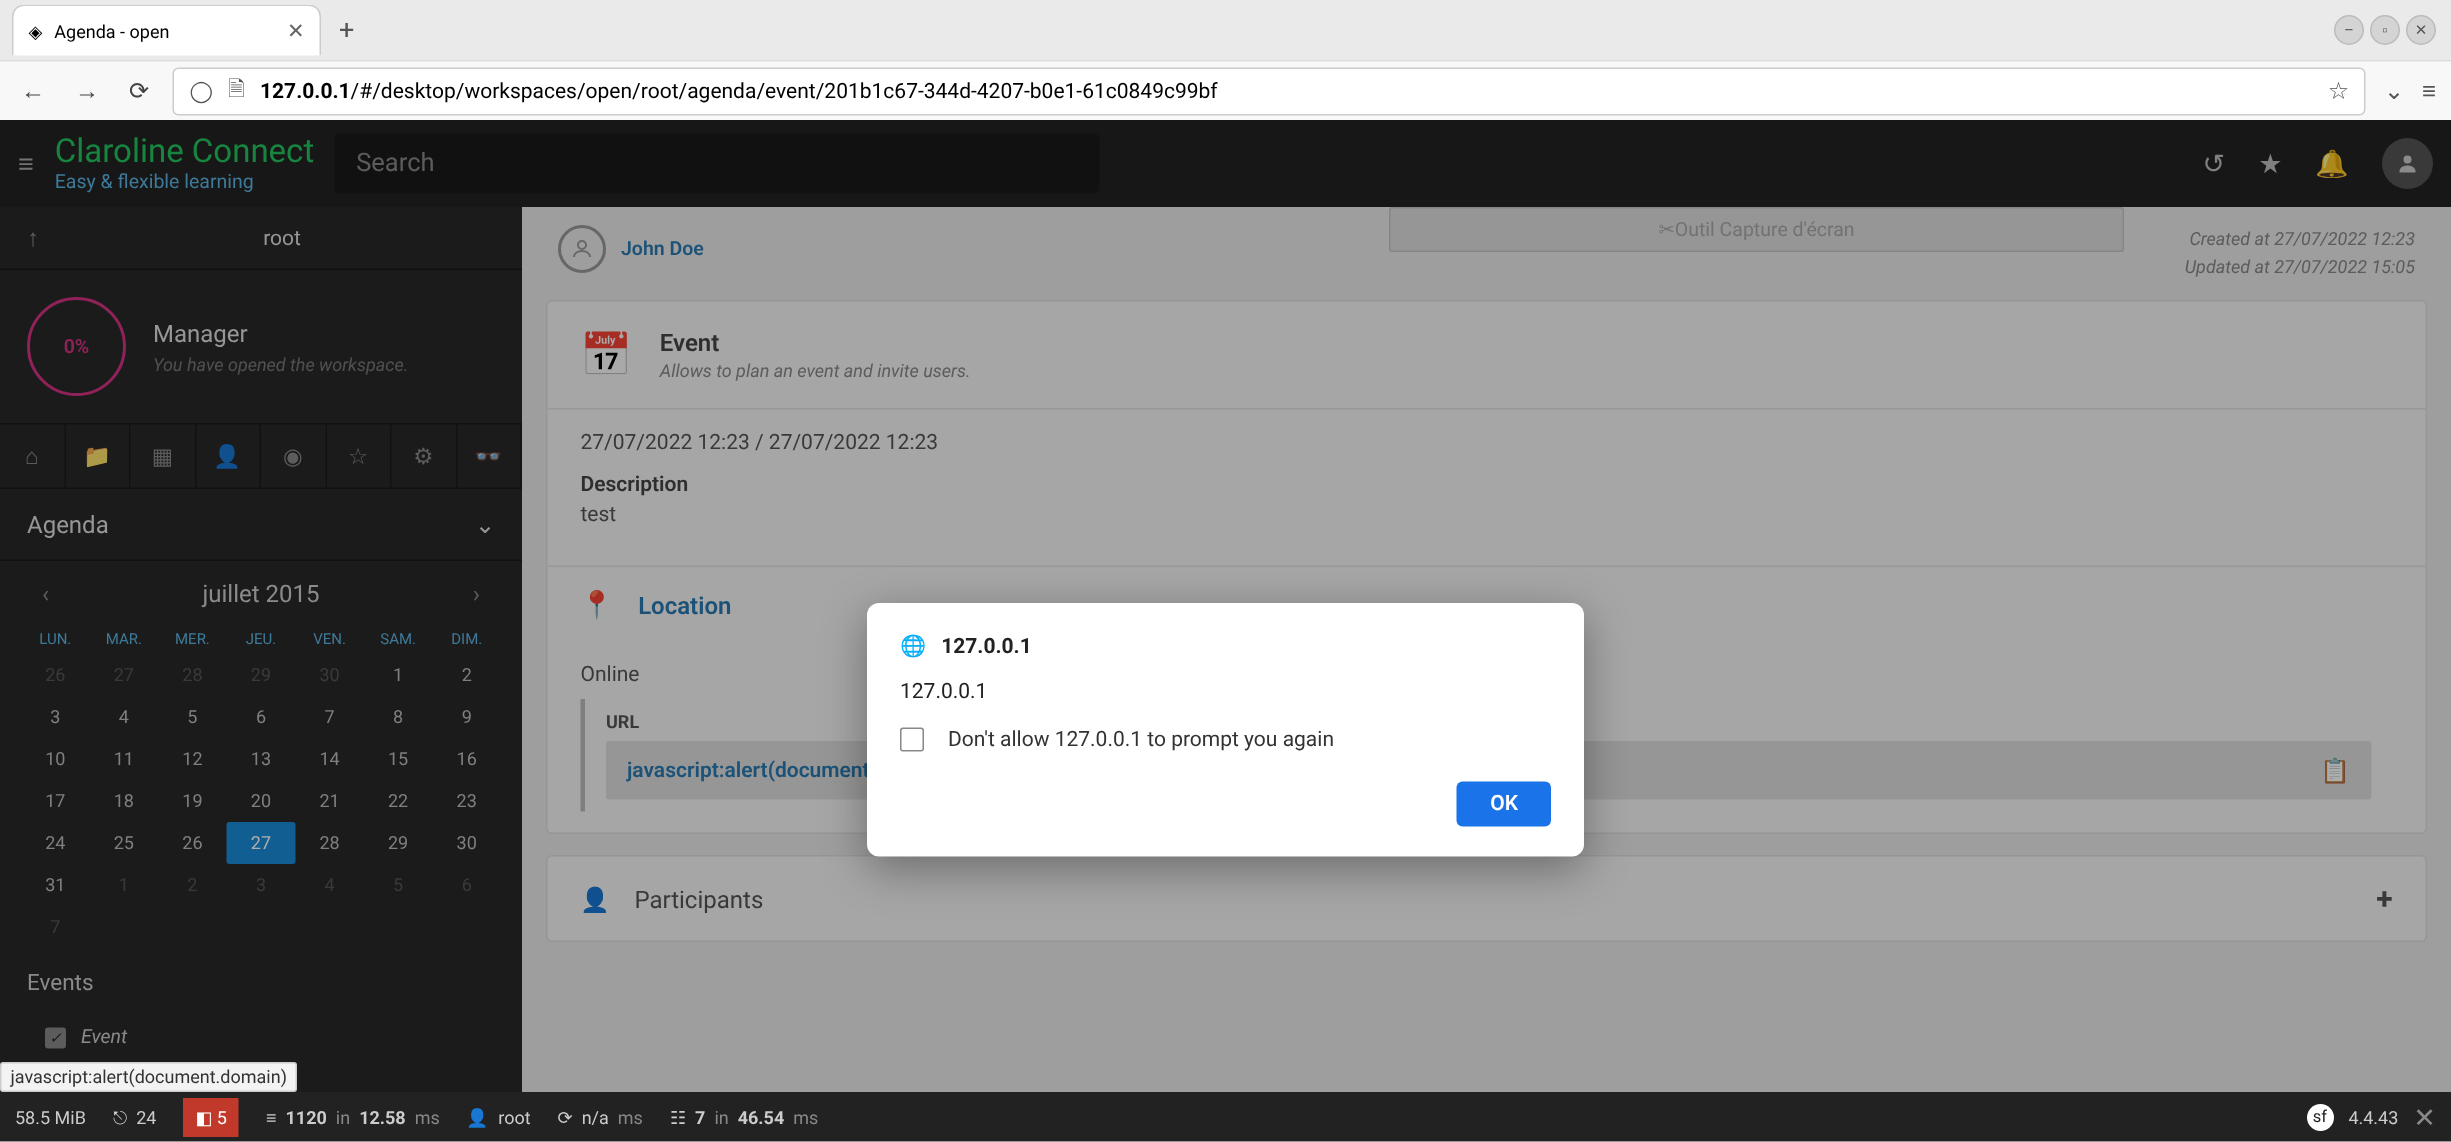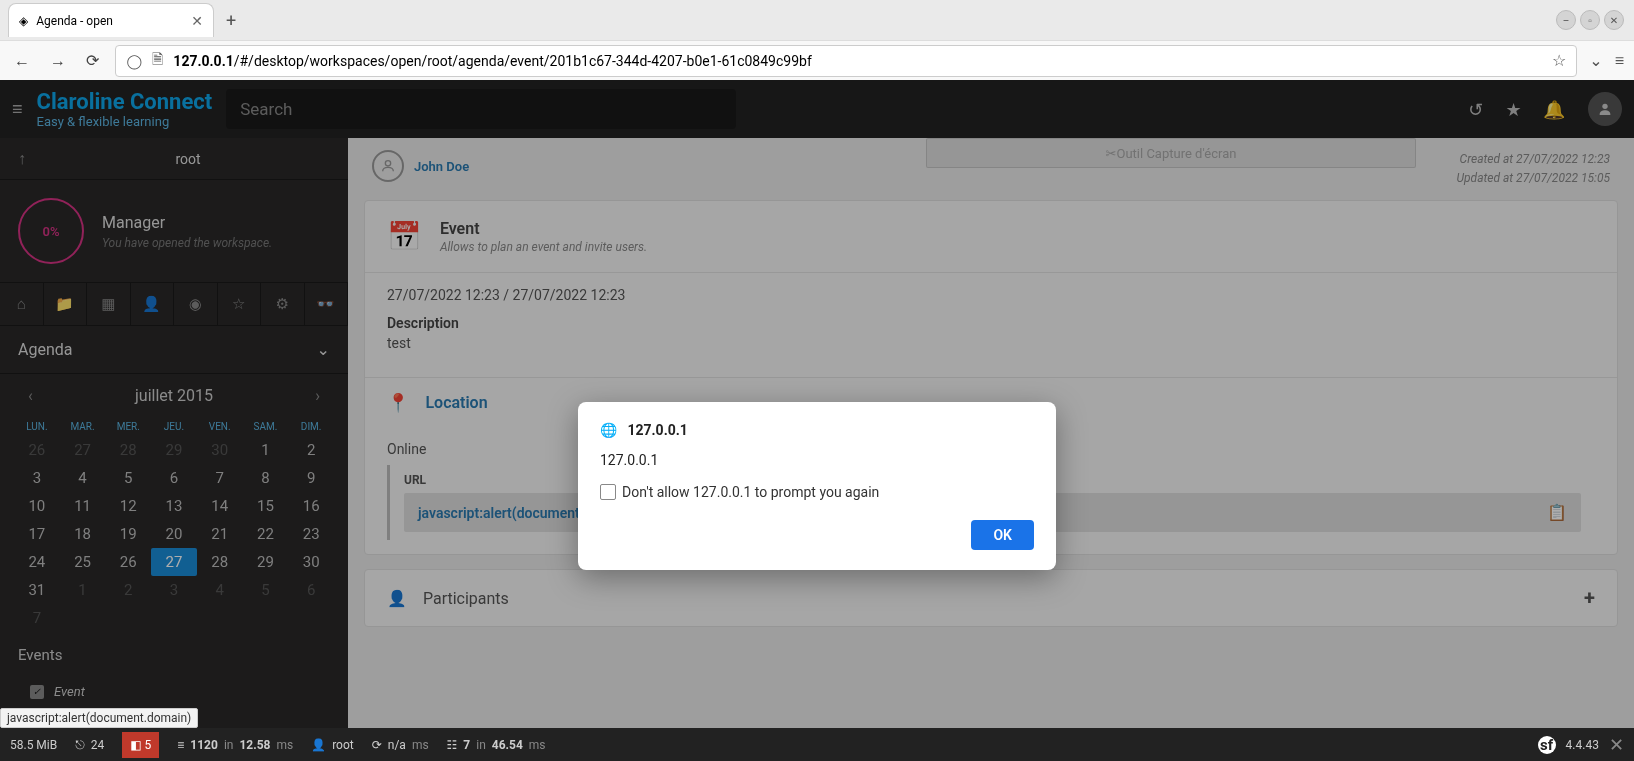--- a/index.html
+++ b/index.html
@@ -14,21 +14,21 @@
 .url-bar{flex:1;background:#fff;border:1px solid #ccc;border-radius:4px;height:32px;display:flex;align-items:center;padding:0 10px;gap:10px;font-size:14px}
 .url-shield,.url-lock{color:#555}
 .url-text{flex:1}.url-text b{font-weight:700}
 .url-star,.url-menu,.url-pocket{color:#555;font-size:16px}
 .window-controls{position:absolute;top:10px;right:10px;display:flex;gap:4px}
 .win-btn{width:20px;height:20px;border-radius:50%;background:#d4d4d4;border:1px solid #bbb;display:flex;align-items:center;justify-content:center;font-size:10px;color:#555}
 
 .app{position:relative;height:calc(100% - 80px - 33px);display:flex;flex-direction:column}
 .app-header{background:#222;height:58px;display:flex;align-items:center;padding:0 12px;gap:14px;color:#eee}
 .hamburger{font-size:18px;color:#aaa}
-.brand-title{font-size:22px;font-weight:700;color:#0ea5e9;cursor:pointer}
+.brand-title{font-size:22px;font-weight:400;color:#22c55e;cursor:pointer}
 .brand-sub{font-size:13px;color:#5bb3e0;}
 .search-box{width:510px;height:40px;background:#1a1a1a;border-radius:4px;padding:0 14px;color:#888;font-size:17px;display:flex;align-items:center}
 .header-right{margin-left:auto;display:flex;align-items:center;gap:22px}
 .header-icon{color:#bbb;font-size:18px}
 .avatar-icon{width:34px;height:34px;border-radius:50%;background:#555;display:flex;align-items:center;justify-content:center}
 
 .app-body{flex:1;display:flex;overflow:hidden}
 .sidebar{width:348px;background:#2a2929;color:#aaa;overflow-y:auto}
 .side-top{height:42px;display:flex;align-items:center;padding:0 18px;gap:20px;border-bottom:1px solid #1a1a1a}
 .side-arrow{color:#888}
@@ -38,21 +38,21 @@
 .progress-label{color:#ddd;font-size:16px}
 .progress-sub{color:#777;font-size:12px;font-style:italic;margin-top:4px}
 .icon-row{display:flex;border-bottom:1px solid #1a1a1a}
 .icon-cell{flex:1;height:42px;display:flex;align-items:center;justify-content:center;border-right:1px solid #1a1a1a;color:#888;font-size:15px}
 .agenda-header{padding:14px 18px;color:#ddd;font-size:16px;display:flex;justify-content:space-between;align-items:center;border-bottom:1px solid #1a1a1a}
 .cal-nav{display:flex;align-items:center;justify-content:space-between;padding:12px 28px;color:#ccc;font-size:16px}
 .cal-nav-btn{color:#888;font-size:16px}
 .cal-grid{padding:0 14px}
 .cal-dow{display:grid;grid-template-columns:repeat(7,1fr);text-align:center;font-size:10px;color:#5bb3e0;padding:4px 0}
 .cal-days{display:grid;grid-template-columns:repeat(7,1fr)}
-.cal-day{height:28px;display:flex;align-items:center;justify-content:center;font-size:15px;color:#bbb}
+.cal-day{height:28px;display:flex;align-items:center;justify-content:center;font-size:12px;color:#bbb}
 .cal-day.muted{color:#555}
 .cal-day.today{background:#1a8cd8;color:#fff;border-radius:2px}
 .events-title{padding:14px 18px;color:#ccc;font-size:15px}
 .event-chk{padding:6px 30px;display:flex;align-items:center;gap:10px;color:#ccc;font-size:13px;font-style:italic}
 .chk{width:14px;height:14px;background:#888;border-radius:2px;display:flex;align-items:center;justify-content:center;font-size:10px;color:#222}
 
 .main{flex:1;background:#e9e9e9;padding:0 16px;overflow-y:auto;position:relative}
 .meta-row{display:flex;justify-content:space-between;padding:12px 8px;align-items:flex-start}
 .author{display:flex;align-items:center;gap:10px}
 .author-avatar{width:32px;height:32px;border:2px solid #999;border-radius:50%;display:flex;align-items:center;justify-content:center;color:#999}
@@ -75,32 +75,32 @@
 .url-link{color:#2a7ab0;font-weight:600;font-size:14px}
 .copy-icon{color:#666;font-size:16px}
 .participants-head{padding:16px 22px;display:flex;align-items:center;gap:16px;color:#555;font-size:16px}
 .plus-icon{margin-left:auto;font-size:20px;font-weight:700;color:#555}
 .capture-phantom{position:absolute;top:0;right:218px;width:490px;height:30px;background:rgba(200,200,200,.35);border:1px solid rgba(120,120,120,.25);display:flex;align-items:center;justify-content:center;color:#a8a8a8;font-size:13px;border-radius:2px}
 
 .overlay{position:absolute;inset:0;background:rgba(0,0,0,.32);display:flex;align-items:flex-start;justify-content:center;padding-top:322px}
 .dialog{width:478px;background:#fff;border-radius:8px;padding:20px 22px;box-shadow:0 8px 30px rgba(0,0,0,.35)}
 .dlg-title{display:flex;align-items:center;gap:10px;font-weight:700;font-size:14px;color:#222}
 .dlg-msg{padding:14px 0 10px;font-size:14px;color:#222}
-.dlg-chk{display:flex;gap:6px;font-size:14px;color:#333;padding:6px 0}
+.dlg-chk{display:flex;gap:16px;font-size:14px;color:#333;padding:6px 0}
 .dlg-chk-box{width:16px;height:16px;border:1.5px solid #888;border-radius:2px}
 .dlg-actions{display:flex;justify-content:flex-end;margin-top:14px}
 .dlg-ok{background:#1a73e8;color:#fff;border:none;padding:7px 22px;border-radius:4px;font-size:14px;font-weight:600}
 
 .debug-bar{height:33px;background:#222;display:flex;align-items:center;padding:0 10px;gap:18px;color:#ccc;font-size:12px}
 .db-item{display:flex;align-items:center;gap:6px}
 .db-badge{background:#d38b1e;padding:6px 8px;color:#fff}
 .db-badge.red{background:#c0392b}
 .db-v{color:#888}
 .db-right{margin-left:auto;display:flex;align-items:center;gap:10px}
-.sf{width:18px;height:18px;border-radius:50%;background:#fff;color:#222;display:flex;align-items:center;justify-content:center;font-weight:700;font-size:15px}
+.sf{width:18px;height:18px;border-radius:50%;background:#fff;color:#222;display:flex;align-items:center;justify-content:center;font-weight:400;font-size:11px}
 .db-x{color:#888;font-size:18px}
 
 .hover-status{position:absolute;bottom:33px;left:0;background:#f3f3f3;border:1px solid #ccc;border-radius:2px;padding:2px 6px;font-size:12px;color:#333}
 .icon-svg{width:1em;height:1em;display:inline-block;vertical-align:-0.125em}
 </style>
 </head>
 <body>
 
 <div class="browser-chrome">
   <div class="tab-bar">

